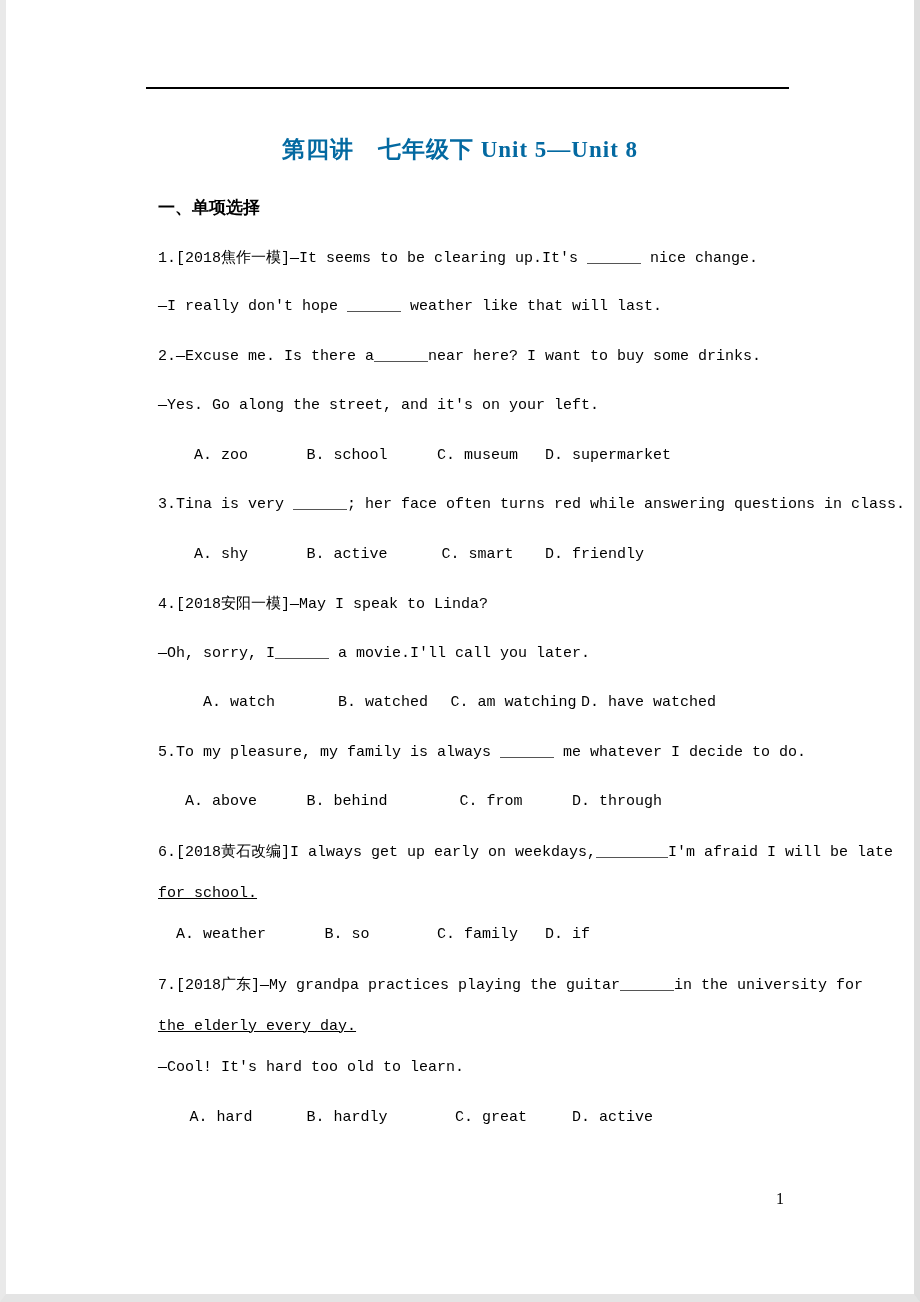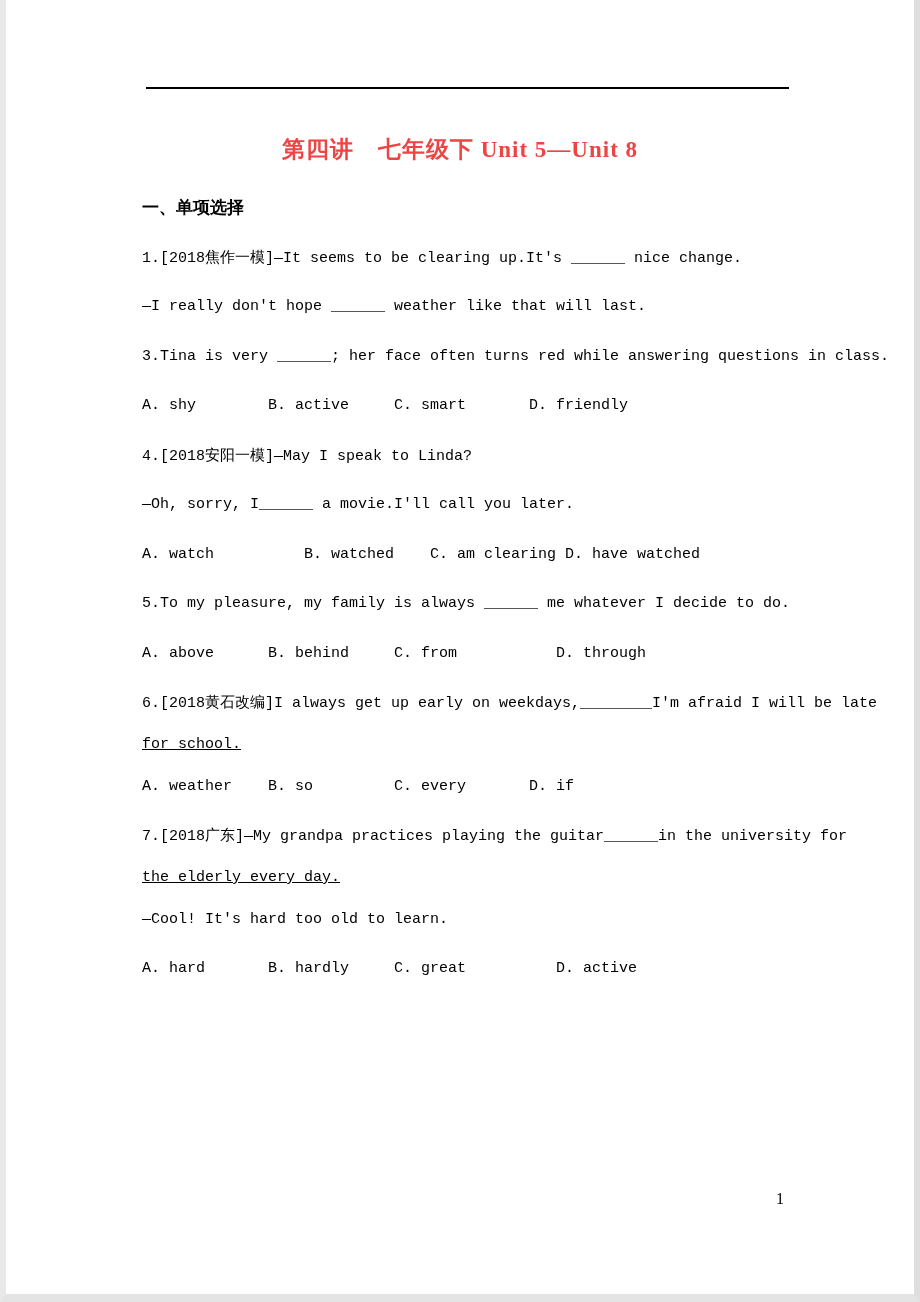--- a/index.html
+++ b/index.html
@@ -24,40 +24,41 @@
     width: 643px; height: 0;
     border-top: 2px solid #000;
   }
   .title {
     position: absolute;
     top: 134px; left: 0; width: 100%;
     text-align: center;
     font-family: "Liberation Serif", "DejaVu Serif", serif;
     font-weight: bold;
     font-size: 23px;
-    color: #ef4444;
+    color: #0369a1;
     letter-spacing: 1px;
   }
   .content {
     position: absolute;
-    top: 183px; left: 136px;
+    top: 183px; left: 152px;
     width: 760px;
   }
   .section {
     height: 49.5px;
     display: flex; align-items: center;
     font-family: "Liberation Sans", "DejaVu Sans", sans-serif;
     font-weight: bold;
     font-size: 17px;
   }
   .line {
     height: 49.5px;
     display: flex; align-items: center;
     font-size: 15px;
     white-space: pre;
+    text-align: center;
   }
   .line.cont { height: 34px; text-decoration: underline; }
   .opt { flex: 0 0 auto; display: inline-block; white-space: pre; }
   .pagenum {
     position: absolute;
     left: 770px; top: 1190px;
     font-family: "Liberation Serif", "DejaVu Serif", serif;
     font-size: 16px;
   }
 </style>
@@ -72,59 +73,69 @@
 
   <div class="content">
 
     <div class="section">一、单项选择</div>
 
     <div>
       <div class="line">1.[2018焦作一模]—It seems to be clearing up.It's ______ nice change.</div>
       <div class="line">—I really don't hope ______ weather like that will last.</div>
     </div>
 
+    <div>
+      <div class="line">2.—Excuse me. Is there a______near here? I want to buy some drinks.</div>
+      <div class="line">—Yes. Go along the street, and it's on your left.</div>
+      <div class="line">
+        <span class="opt" style="width:14ch">A. zoo</span>
+        <span class="opt" style="width:14ch">B. school</span>
+        <span class="opt" style="width:15ch">C. museum</span>
+        <span class="opt">D. supermarket</span>
+      </div>
+    </div>
 
     <div>
       <div class="line">3.Tina is very ______; her face often turns red while answering questions in class.</div>
       <div class="line">
         <span class="opt" style="width:14ch">A. shy</span>
         <span class="opt" style="width:14ch">B. active</span>
         <span class="opt" style="width:15ch">C. smart</span>
         <span class="opt">D. friendly</span>
       </div>
     </div>
 
     <div>
       <div class="line">4.[2018安阳一模]—May I speak to Linda?</div>
       <div class="line">—Oh, sorry, I______ a movie.I'll call you later.</div>
       <div class="line">
         <span class="opt" style="width:18ch">A. watch</span>
         <span class="opt" style="width:14ch">B. watched</span>
-        <span class="opt" style="width:15ch">C. am clearing</span>
+        <span class="opt" style="width:15ch">C. am watching</span>
         <span class="opt">D. have watched</span>
       </div>
     </div>
 
     <div>
       <div class="line">5.To my pleasure, my family is always ______ me whatever I decide to do.</div>
       <div class="line">
         <span class="opt" style="width:14ch">A. above</span>
         <span class="opt" style="width:14ch">B. behind</span>
         <span class="opt" style="width:18ch">C. from</span>
         <span class="opt">D. through</span>
       </div>
     </div>
 
     <div>
       <div class="line">6.[2018黄石改编]I always get up early on weekdays,________I'm afraid I will be late</div>
       <div class="line cont">for school.</div>
       <div class="line">
         <span class="opt" style="width:14ch">A. weather</span>
         <span class="opt" style="width:14ch">B. so</span>
-        <span class="opt" style="width:15ch">C. every</span>
+        <span class="opt" style="width:15ch">C. family</span>
         <span class="opt">D. if</span>
       </div>
     </div>
 
     <div>
       <div class="line">7.[2018广东]—My grandpa practices playing the guitar______in the university for</div>
       <div class="line cont">the elderly every day.</div>
       <div class="line">—Cool! It's hard too old to learn.</div>
       <div class="line">
         <span class="opt" style="width:14ch">A. hard</span>

